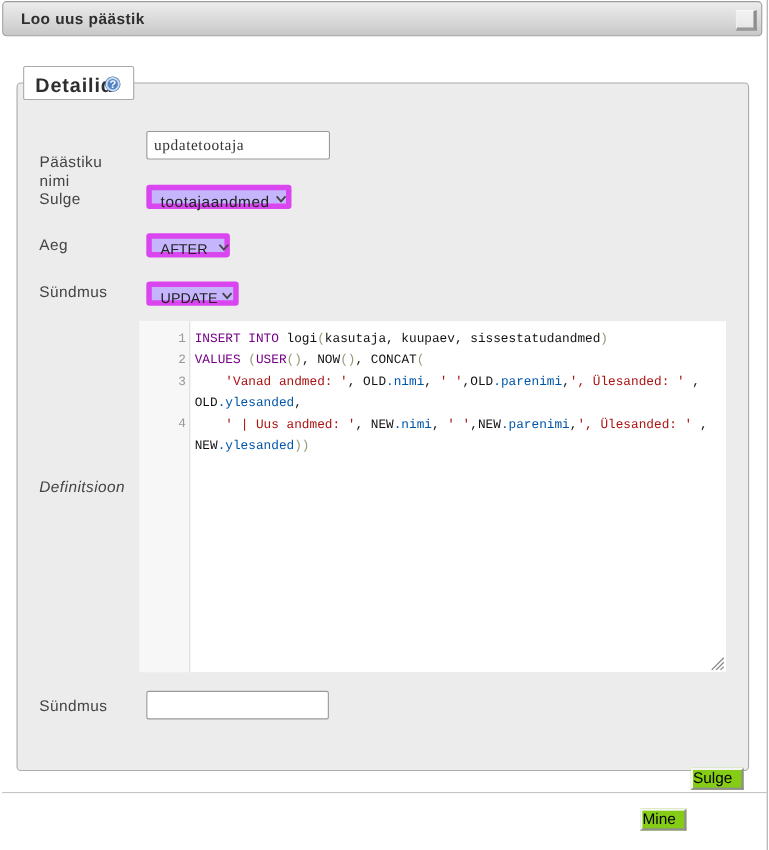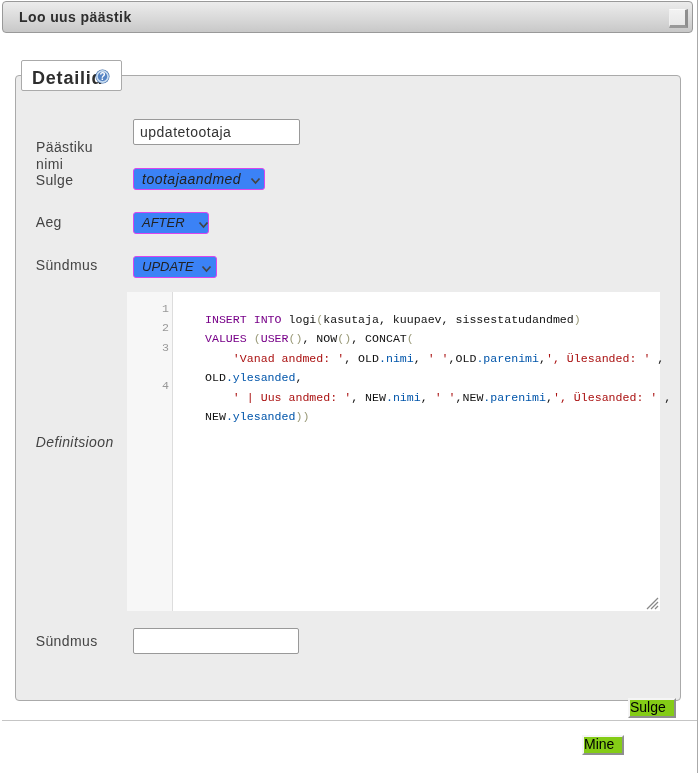--- a/index.html
+++ b/index.html
@@ -13,32 +13,32 @@
 #fieldset { left:15px; top:75px; width:666px; height:626px; background:#ececec; border:1px solid #aaa; border-radius:4px; }
 #legend { left:21px; top:60px; width:101px; height:31px; background:#fff; border:1px solid #aaa; border-radius:2px; }
 #legendtext { left:32px; top:67.6px; font-weight:bold; font-size:18px; color:#2e2e2e; letter-spacing:0.8px; }
 .lbl { color:#444; font-size:14px; letter-spacing:0.4px; }
 #lbl1 { left:36px; top:115.2px; width:70px; line-height:17px;margin-top:24px; }
 #lbl2 { left:35.7px; top:171.6px; }
 #lbl3 { left:35.7px; top:214px; }
 #lbl4 { left:35.7px; top:257px; }
 #lbl5 { left:35.7px; top:434px;font-style:italic; }
 #lbl6 { left:35.7px; top:632.5px; }
-.tinput { background:#fff; border:1px solid #999; border-radius:2px; color:#333; font-size:14px; padding-left:6px; line-height:25px; letter-spacing:0.5px; }
+.tinput { background:#fff; border:1px solid #999; border-radius:2px; color:#333; font-size:14px; padding-left:6px; line-height:25px; letter-spacing:0.5px;font-family:Liberation Serif, serif; }
 #input1 { left:133px; top:119px; width:167px; height:26px; }
 #input2 { left:133px; top:628px; width:166px; height:26px; }
-.sel { background:#3b82f6; border:1px solid #d946ef; border-radius:3px; color:#222; line-height:20px;font-style:italic; }
+.sel { background:#c4b5fd; border:5px solid #d946ef; border-radius:3px; color:#222; line-height:20px; }
 #sel1 { left:133px; top:167.5px; width:132px; height:22px; padding-left:8px; font-size:14px; letter-spacing:0.5px; }
 #sel2 { left:133px; top:212px; width:76px; height:22px; padding-left:8px; font-size:13px; }
 #sel3 { left:133px; top:256px; width:84px; height:22px; padding-left:8px; font-size:13px; }
 .chev { position:absolute; }
 #editor { left:127px; top:292px; width:533px; height:319px; background:#fff; }
 #gutter { position:absolute; left:0; top:0; width:45.5px; height:319px; background:#f7f7f7; border-right:1px solid #ddd; }
 #lnums { position:absolute; left:0; top:6.7px; width:42px; text-align:right; font-family:"Liberation Mono",monospace; font-size:11.6px; line-height:19.4px; color:#999; white-space:pre; }
-#code { position:absolute; left:50px; top:18px; font-family:"Liberation Mono",monospace; font-size:11.6px; line-height:19.4px; color:#111; white-space:pre;margin-left:28px; }
+#code { position:absolute; left:50px; top:7px; font-family:"Liberation Mono",monospace; font-size:11.6px; line-height:19.4px; color:#111; white-space:pre; }
 .kw { color:#708; }
 .br { color:#997; }
 .st { color:#a11; }
 .bl { color:#05a; }
 #grip { position:absolute; right:1px; bottom:1px; }
 #sep { left:2px; top:720px; width:695px; height:1px; background:#c5c5c5; }
 .btn { background:#84cc16; border:2px solid; border-color:#f5f5f5 #8f8f8f #8f8f8f #f5f5f5; color:#000; text-align:left; font-size:14px; line-height:15px; }
 #btn1 { left:582px; top:735px; width:42px; height:20px; }
 #btn2 { left:628px; top:698px; width:48px; height:20px; }
 </style>

